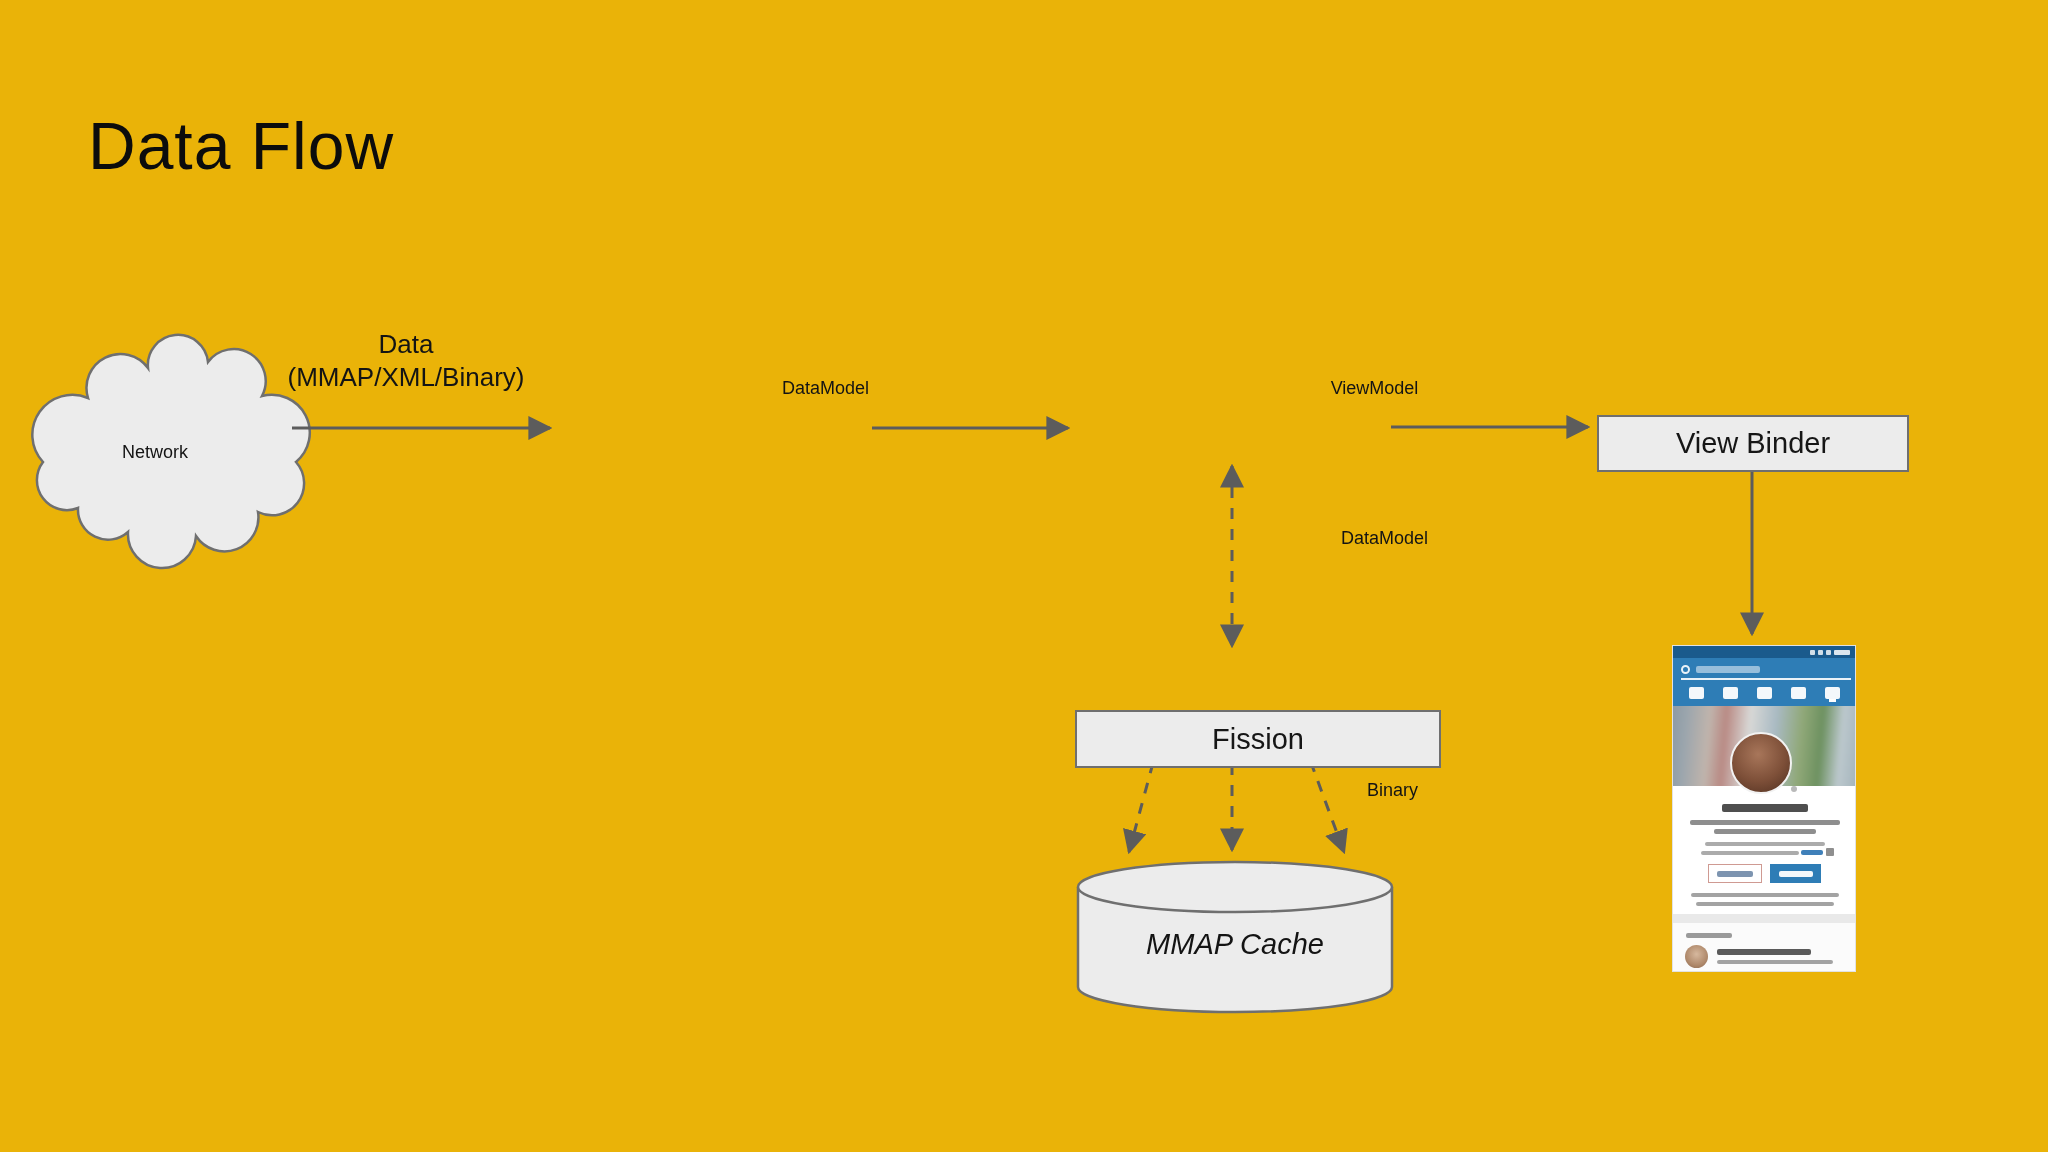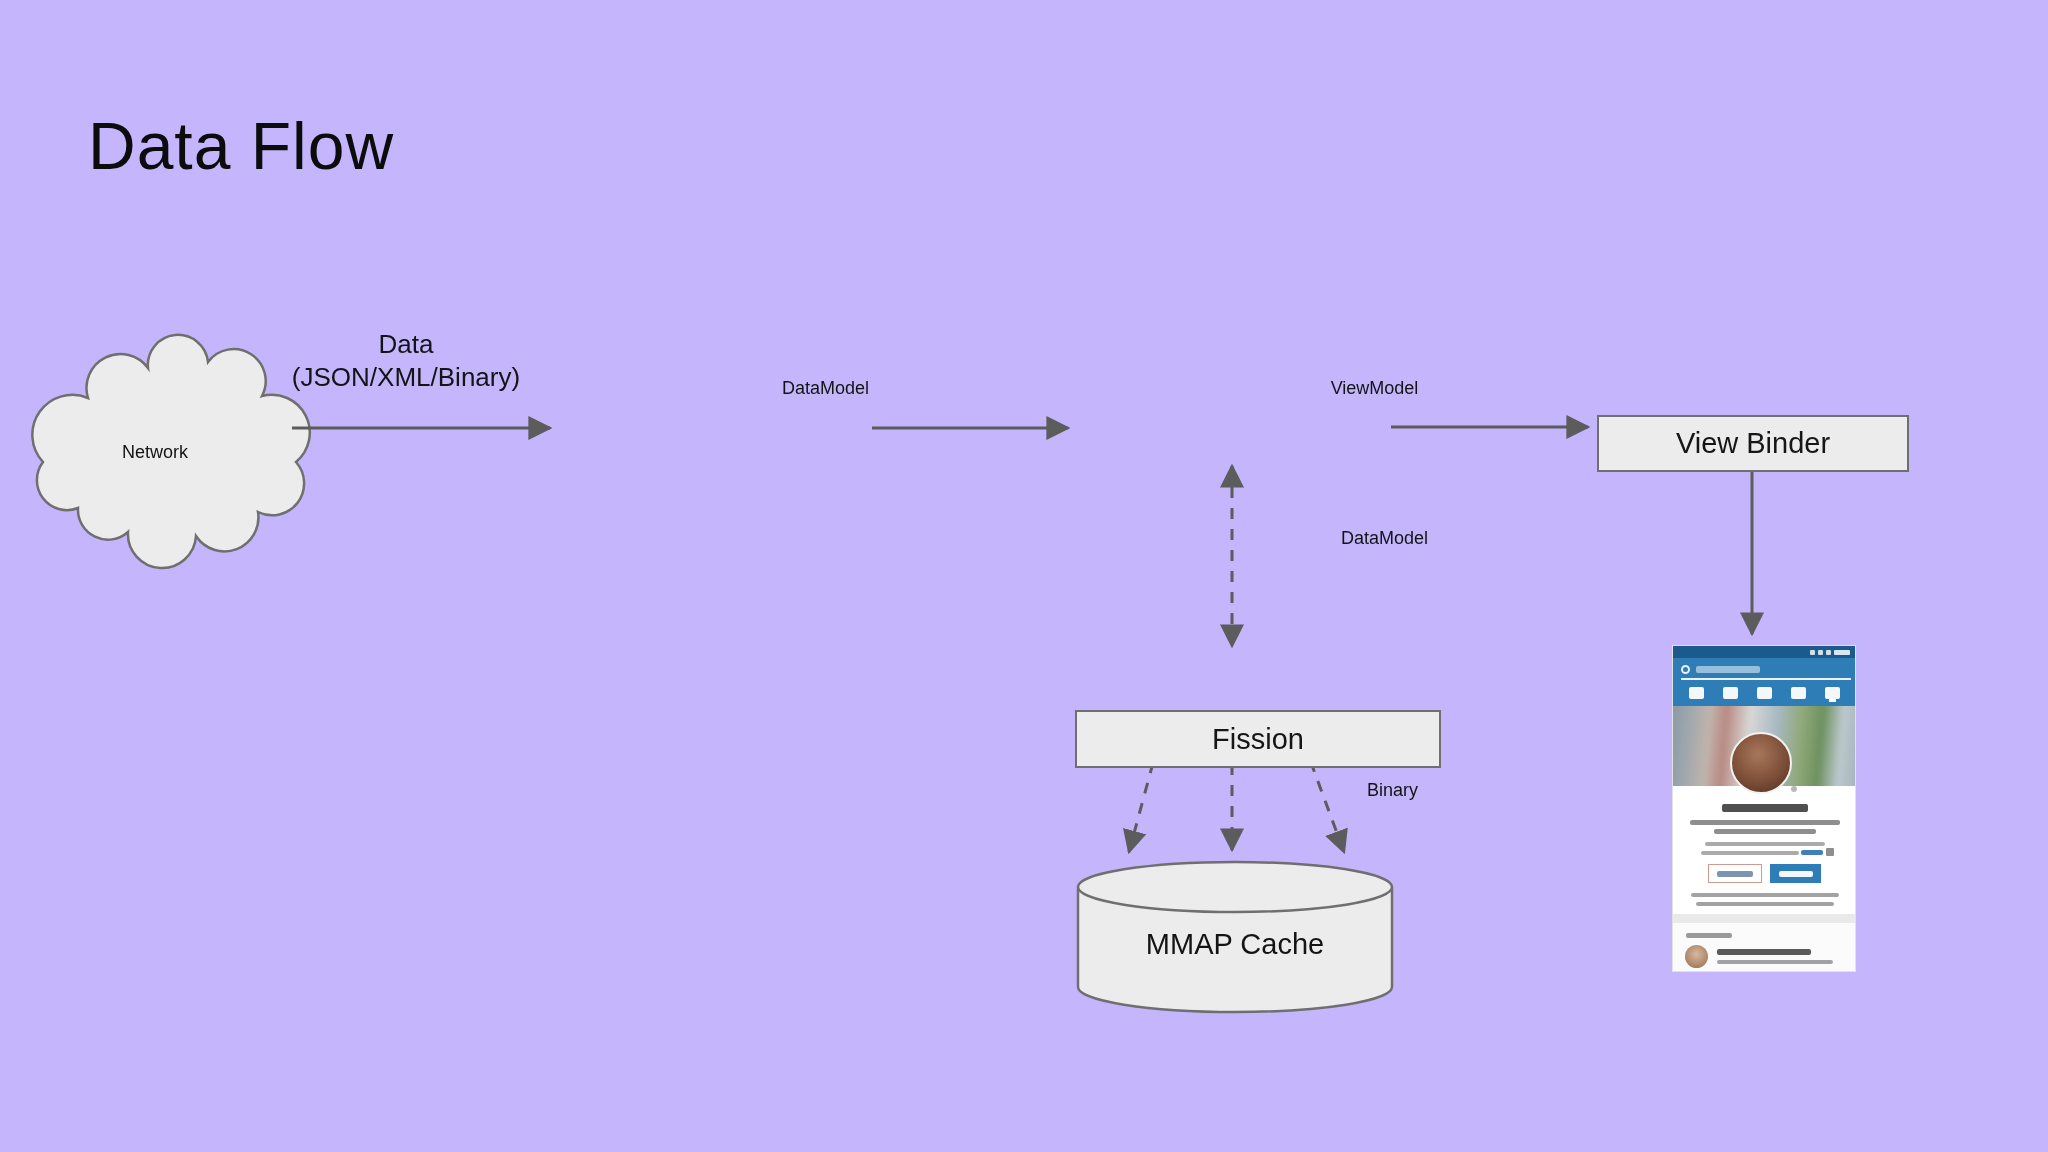--- a/index.html
+++ b/index.html
@@ -1,17 +1,17 @@
 <!DOCTYPE html>
 <html><head>
 <meta charset="utf-8">
 <style>
   html,body{margin:0;padding:0;background:#ffffff;}
   .canvas{
-    position:relative;width:2048px;height:1152px;background:#c4b5fd;
+    position:relative;width:2048px;height:1152px;background:#eab308;
     font-family:"Liberation Sans",sans-serif;overflow:hidden;color:#111;
   }
   .layer{position:absolute;left:0;top:0;}
   .title{
     position:absolute;left:88px;top:108px;margin:0;
     font-size:66px;font-weight:400;letter-spacing:1px;color:#0c0c0c;
   }
   .node{
     position:absolute;background:#ececec;border:2.5px solid #6f6f6f;
     display:flex;align-items:center;justify-content:center;
@@ -23,21 +23,21 @@
   #fission{left:1075px;top:690px;width:366px;height:58px;margin-top:20px;}
   .edge-label{
     position:absolute;font-size:18px;color:#141414;text-align:center;line-height:33px;
   }
   #lbl-data{left:281px;top:328px;width:250px;font-size:26px;}
   #lbl-datamodel1{left:723px;top:372px;width:205px;}
   #lbl-viewmodel{left:1272px;top:372px;width:205px;}
   #lbl-datamodel2{left:1282px;top:522px;width:205px;}
   #lbl-binary{left:1290px;top:774px;width:205px;}
   #lbl-network{left:55px;top:436px;width:200px;}
-  #lbl-mmap{left:1085px;top:928px;width:300px;font-size:29px;}
+  #lbl-mmap{left:1085px;top:928px;width:300px;font-size:29px;font-style:italic;}
 
   
   .phone{
     position:absolute;left:1672px;top:645px;width:184px;height:327px;
     background:#ffffff;border:1px solid #e2e2e2;box-sizing:border-box;overflow:hidden;
   }
   .ph-status{
     position:absolute;left:0;top:0;right:0;height:12px;background:#1a5a8c;
     display:flex;align-items:center;justify-content:flex-end;gap:3px;padding-right:5px;box-sizing:border-box;
   }
@@ -139,21 +139,21 @@
   </div>
   <div class="node" id="fission">
     <span>Fission</span>
   </div>
 
   <div class="edge-label" id="lbl-network">Network</div>
   <div class="edge-label" id="lbl-mmap">MMAP Cache</div>
 
   <div class="edge-label" id="lbl-data">
     <div>Data</div>
-    <div>(JSON/XML/Binary)</div>
+    <div>(MMAP/XML/Binary)</div>
   </div>
   <div class="edge-label" id="lbl-datamodel1">DataModel</div>
   <div class="edge-label" id="lbl-viewmodel">ViewModel</div>
   <div class="edge-label" id="lbl-datamodel2">DataModel</div>
   <div class="edge-label" id="lbl-binary">Binary</div>
 
   <div class="phone">
     <div class="ph-status">
       <span class="ph-dot"></span>
       <span class="ph-dot"></span>

